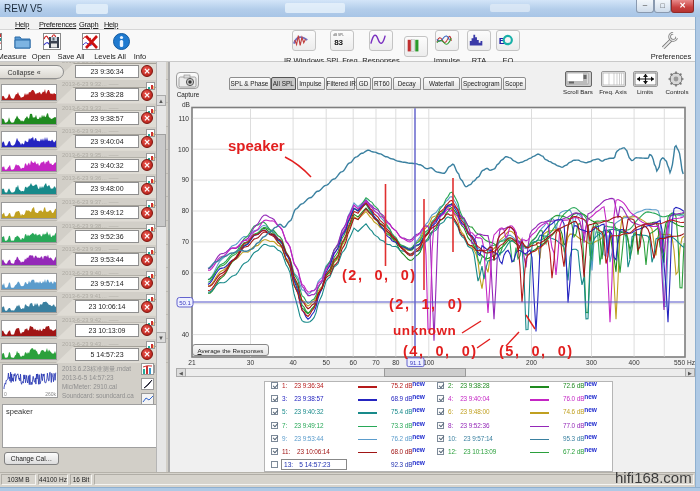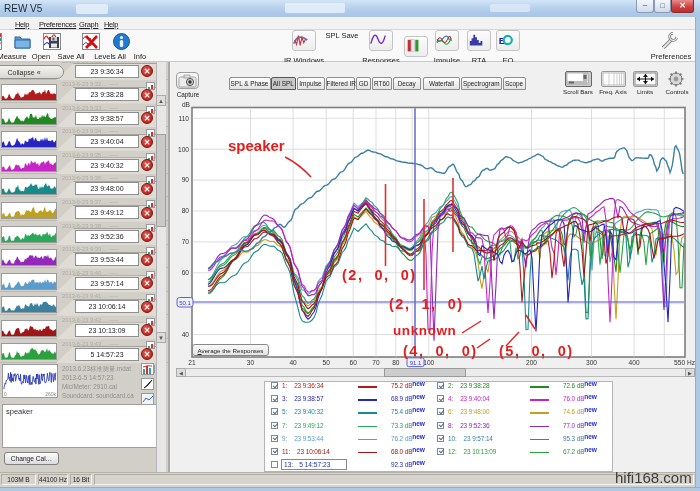--- a/index.html
+++ b/index.html
@@ -94,21 +94,25 @@
     <div class="lbl">Info</div>
   </div>
 <div class="tb-ic" style="left:276px;top:30px;width:56px">
     <div><div style="display:inline-block;width:24px;height:21px;background:linear-gradient(#fcfcfc,#ececec);border:1px solid #c4c4c4;border-radius:3px;padding-top:1px"><svg width="17" height="17" viewBox="0 0 19 19">
           <path d="M1 13 Q5 1 16 9" fill="none" stroke="#7070c0" stroke-width="2"></path>
           <path d="M2 9 L4 14 L6 4 L8 15 L10 6 L12 12 L14 8" fill="none" stroke="#c04040" stroke-width="1.3"></path>
         </svg></div></div>
     <div class="lbl">IR Windows</div>
   </div>
 <div class="tb-ic" style="left:314px;top:30px;width:56px">
-    <div class="lbl">SPL Save</div>
+    <div><div style="display:inline-block;width:24px;height:21px;background:linear-gradient(#fcfcfc,#ececec);border:1px solid #c4c4c4;border-radius:3px;padding-top:1px"><svg width="17" height="17" viewBox="0 0 19 19">
+          <text x="8.5" y="5" font-size="3.6" text-anchor="middle" fill="#555" font-family="Liberation Sans">dB SPL</text>
+          <text x="8.5" y="14.5" font-size="9" text-anchor="middle" fill="#111" font-weight="bold" font-family="Liberation Sans">83</text>
+        </svg></div></div>
+    <div class="lbl">SPL Freq</div>
   </div>
 <div class="tb-ic" style="left:353px;top:30px;width:56px">
     <div><div style="display:inline-block;width:24px;height:21px;background:linear-gradient(#fcfcfc,#ececec);border:1px solid #c4c4c4;border-radius:3px;padding-top:1px"><svg width="17" height="17" viewBox="0 0 19 19">
           <path d="M1 13 Q5 -3 9 8 T17 4" fill="none" stroke="#7a30c0" stroke-width="1.6"></path>
         </svg></div></div>
     <div class="lbl">Responses</div>
   </div>
 <div class="tb-ic" style="left:388px;top:36px;width:56px">
     <div><div style="display:inline-block;width:24px;height:21px;background:linear-gradient(#fcfcfc,#ececec);border:1px solid #c4c4c4;border-radius:3px;padding-top:1px"><svg width="17" height="17" viewBox="0 0 19 19">
           <rect x="3" y="2" width="3.5" height="13" fill="#c03030"></rect>

